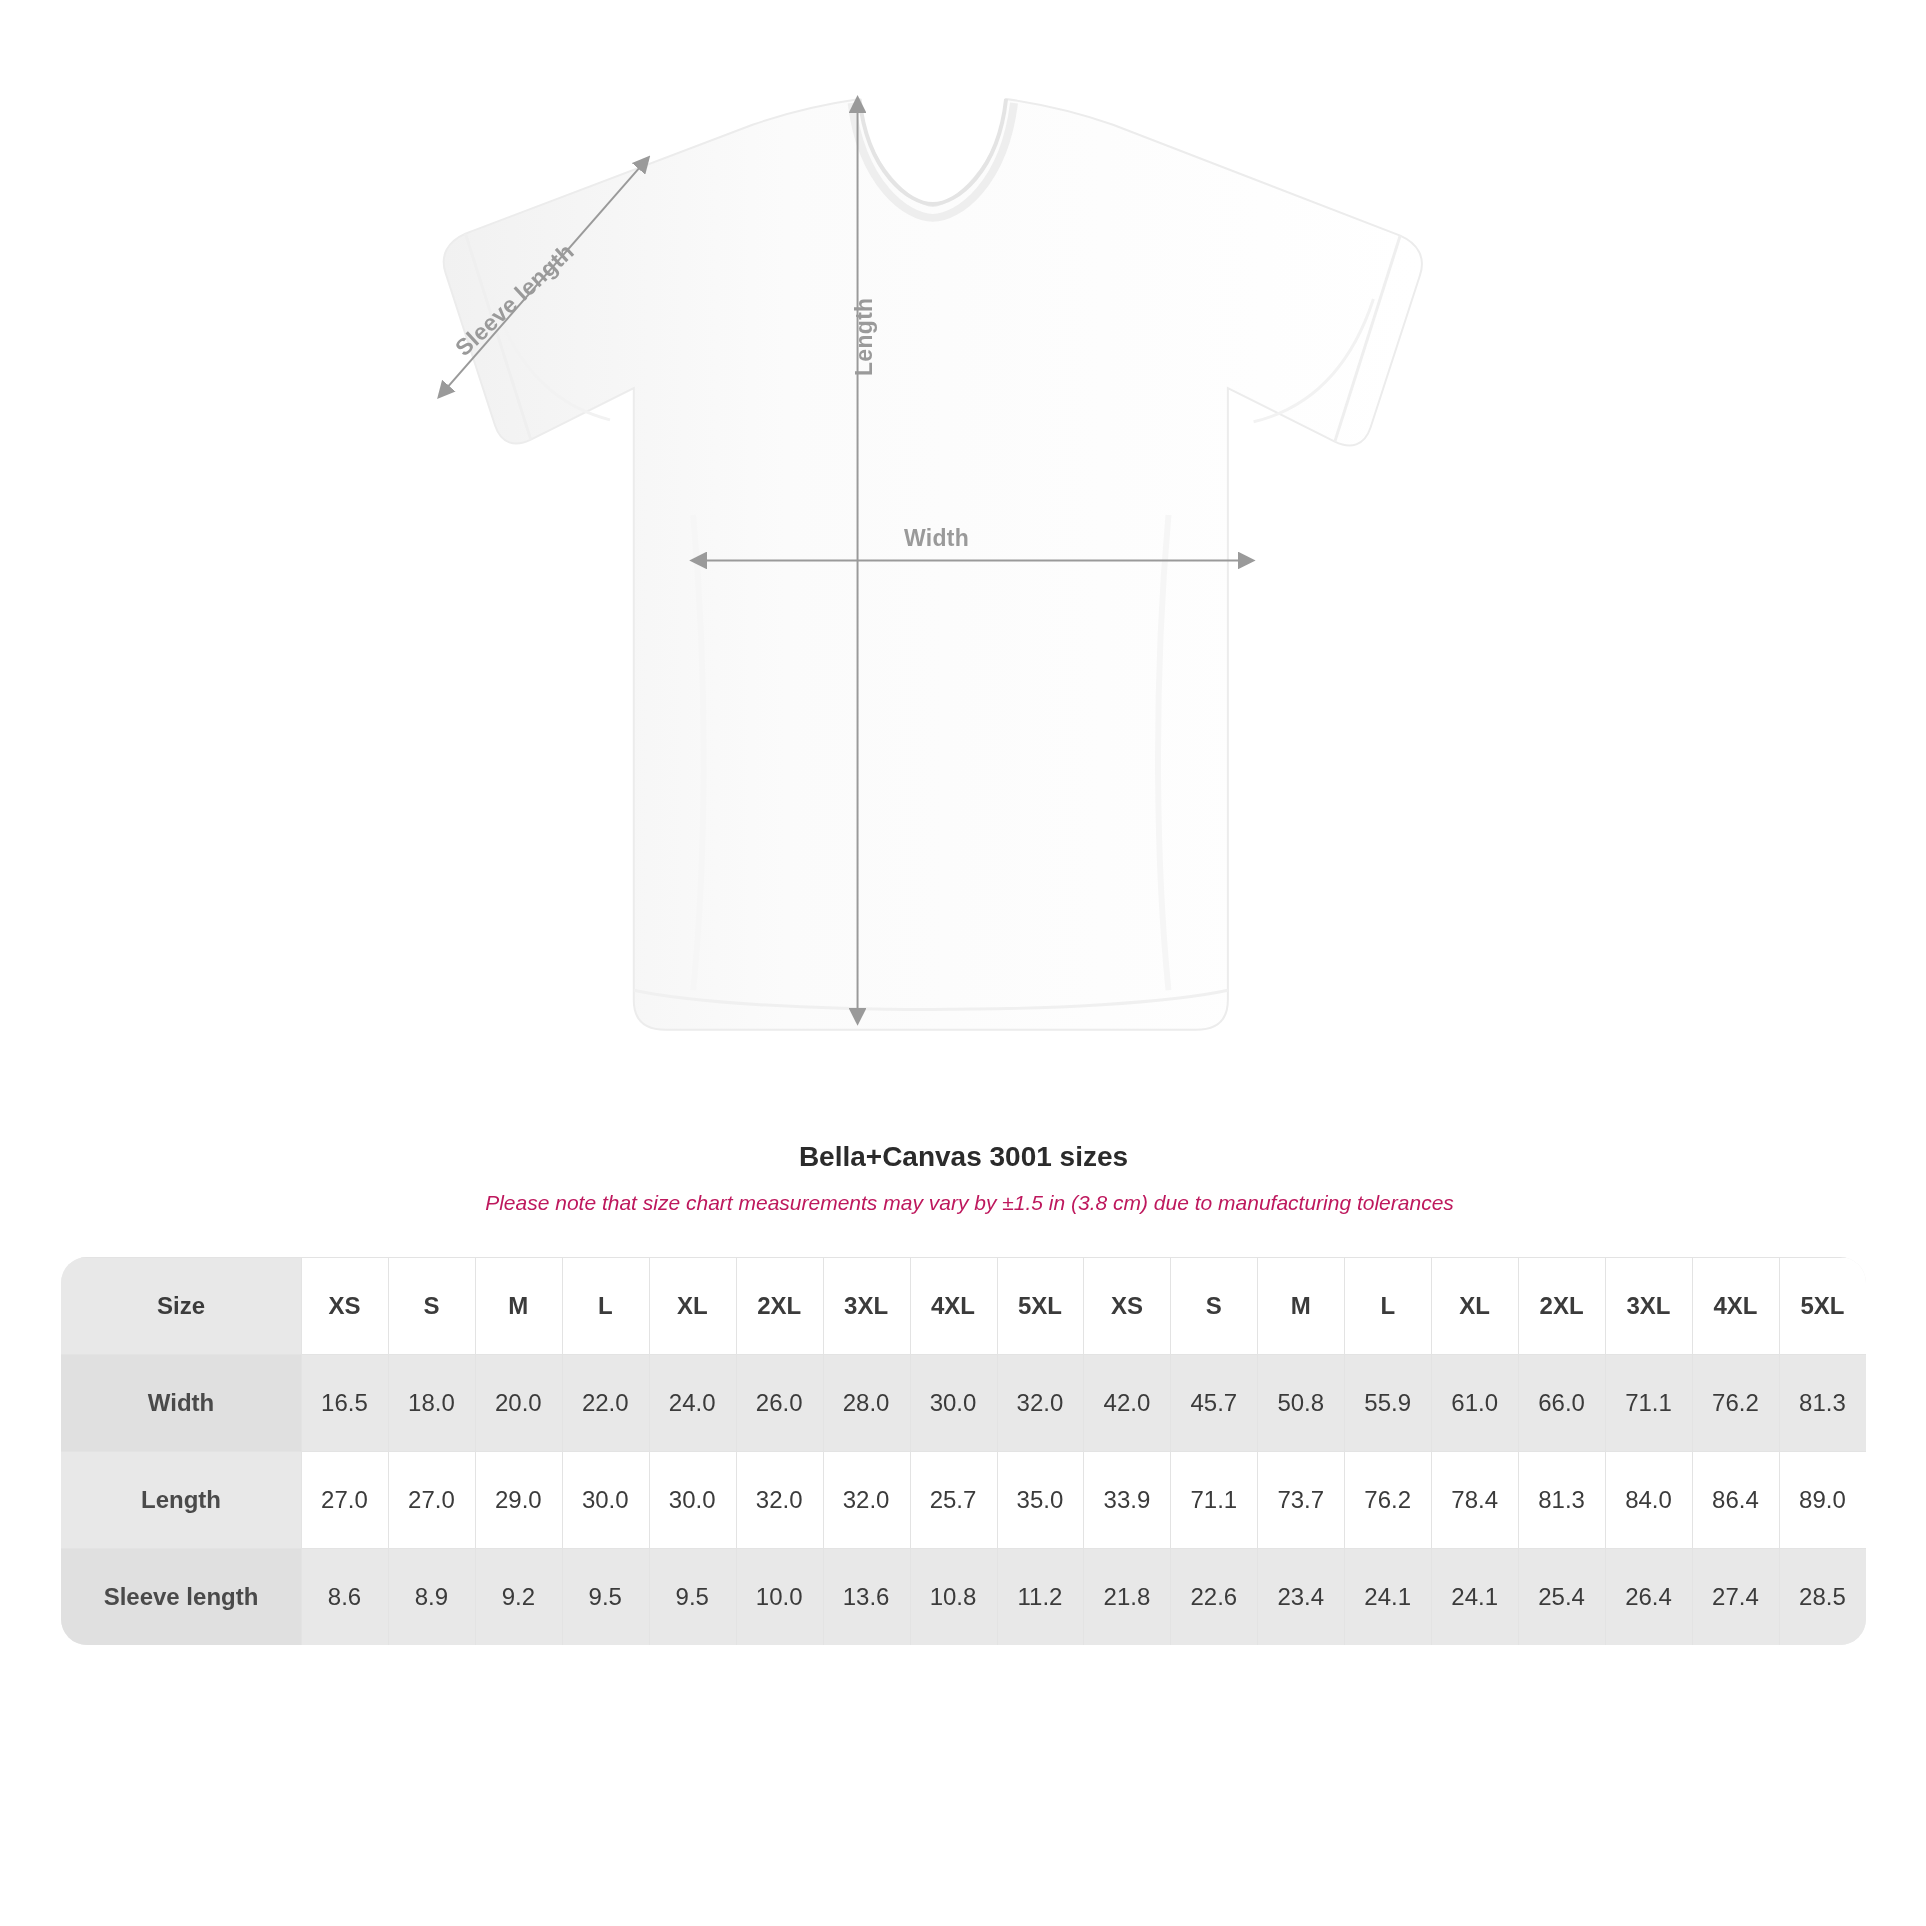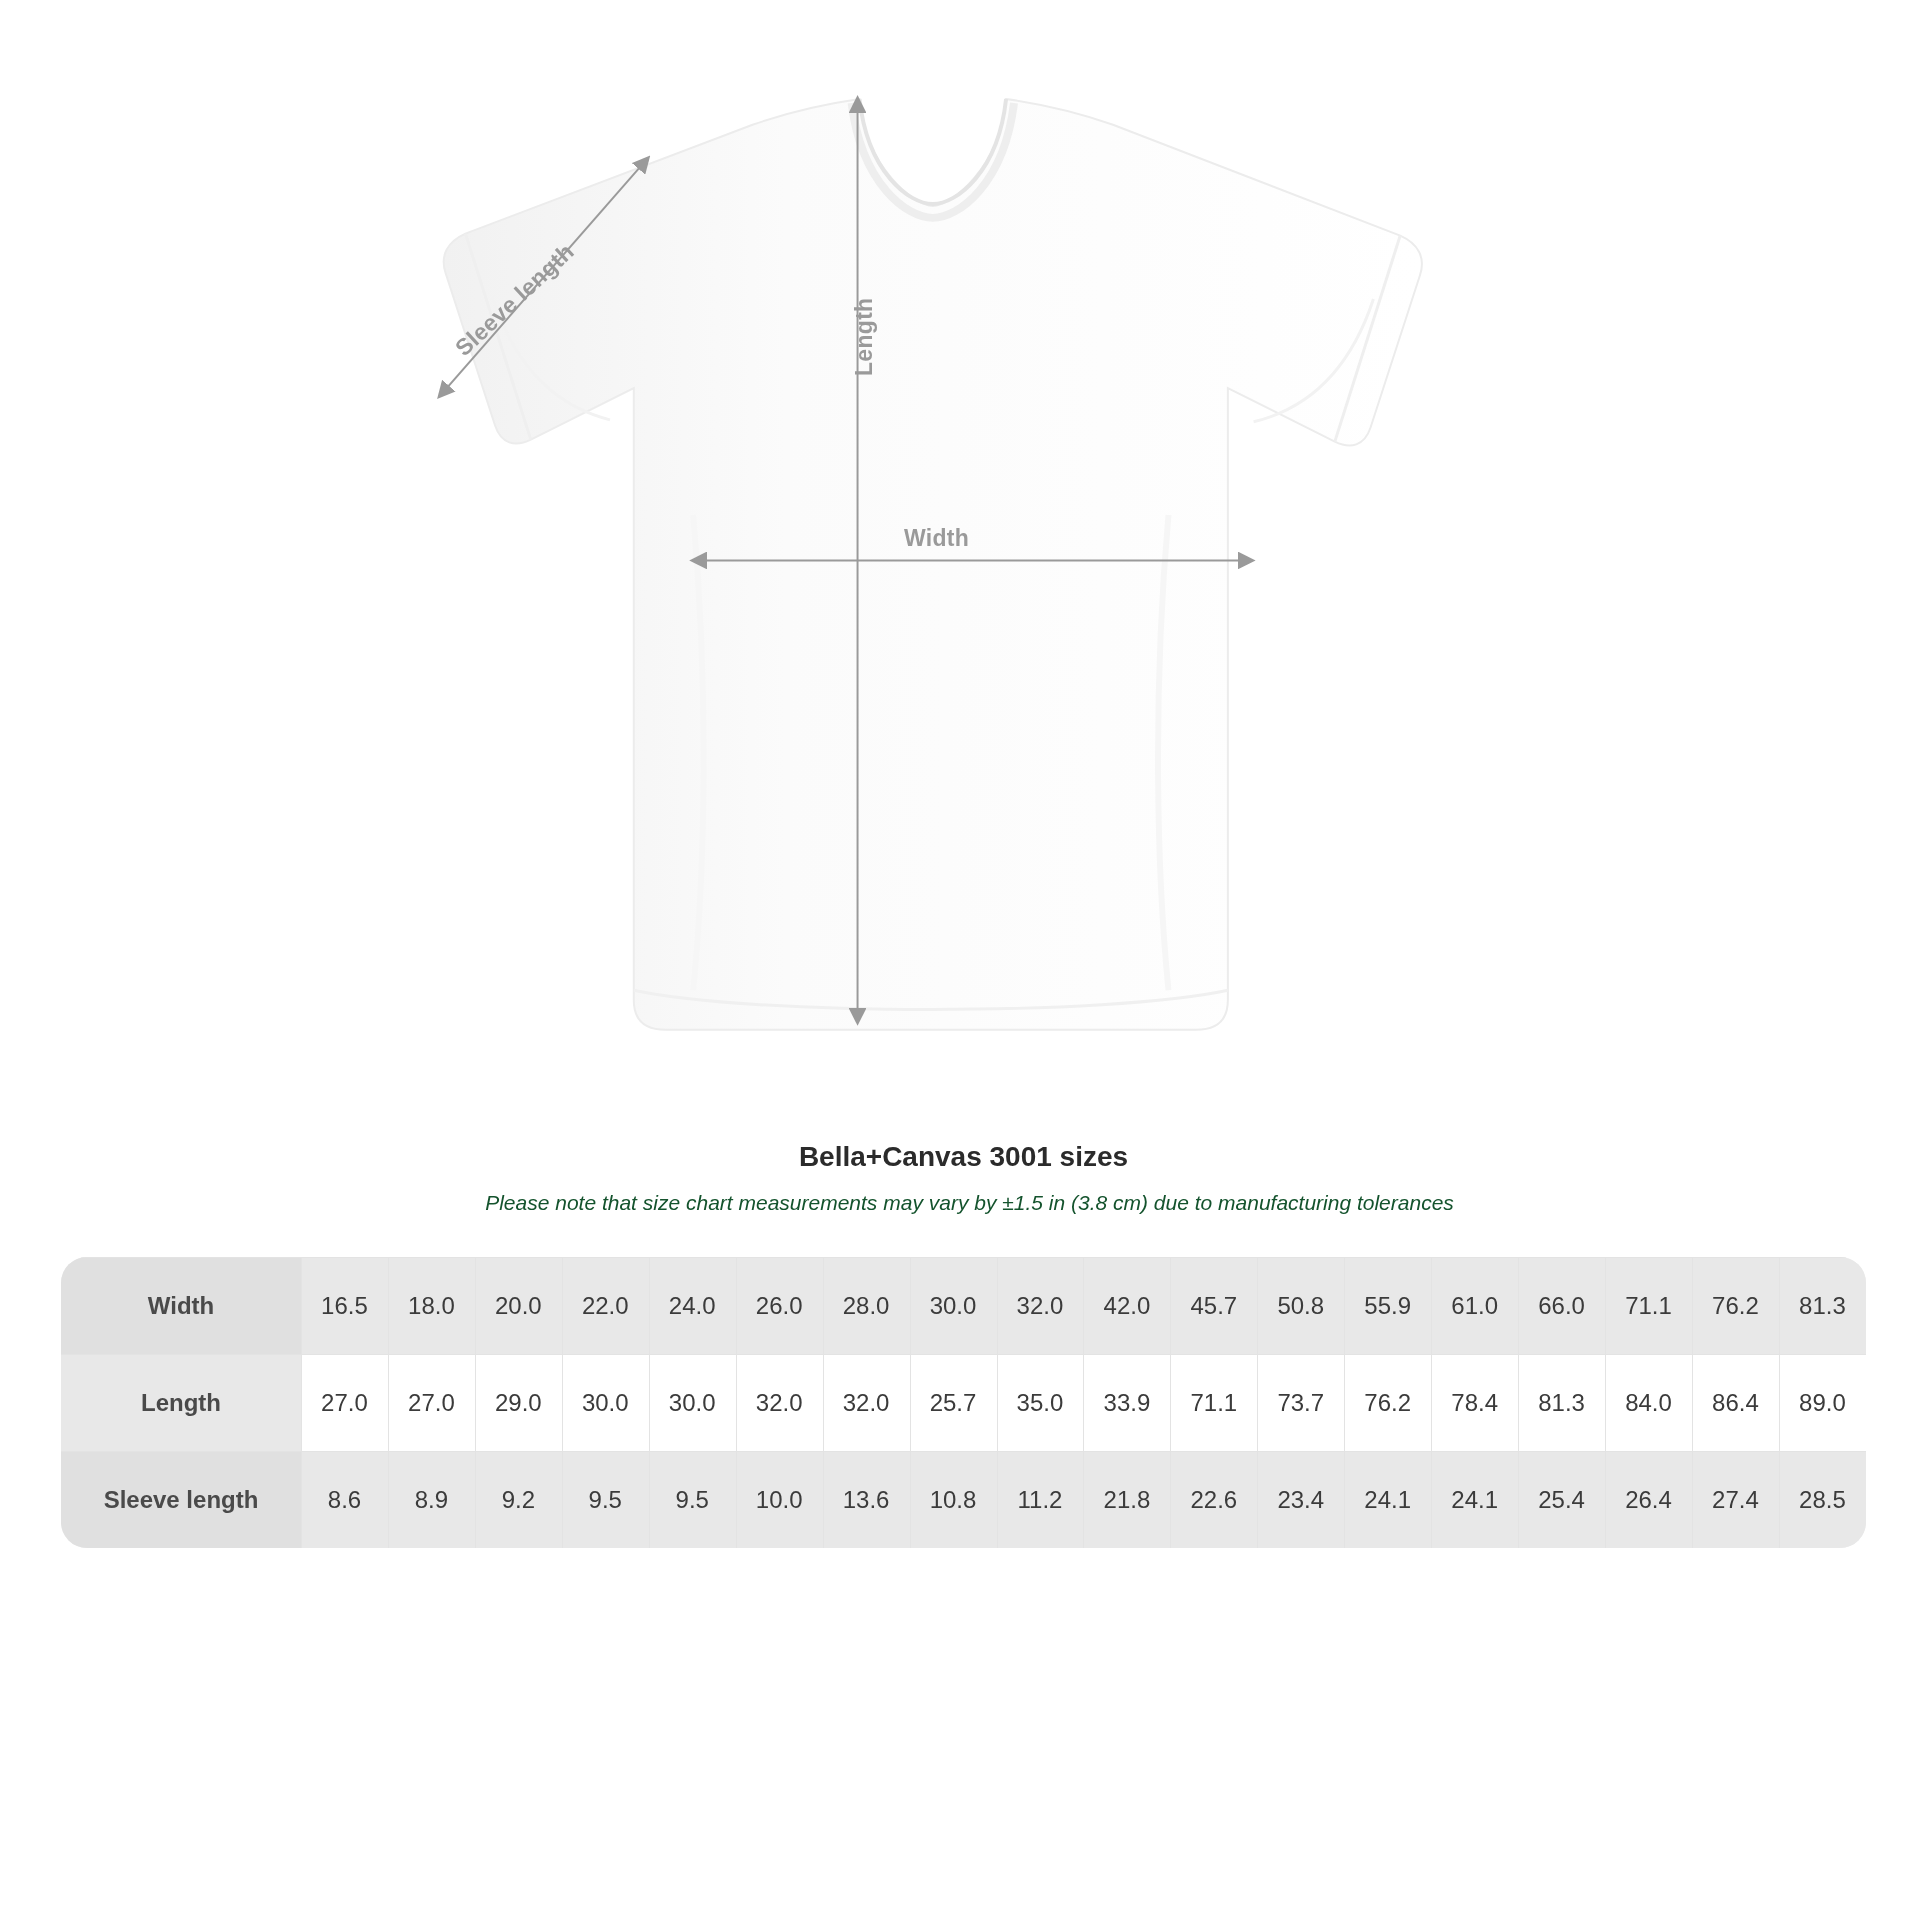--- a/index.html
+++ b/index.html
@@ -64,21 +64,21 @@
   }
   .chart-title {
     font-size: 28px;
     font-weight: bold;
     color: #2b2b2b;
     margin: 0;
   }
   .chart-note {
     font-size: 21px;
     font-style: italic;
-    color: #14532d;
+    color: #be185d;
     margin: 18px 0 0 0;
     padding-left: 12px;
   }
 
   
   .table-wrap {
     margin: 42px 61px 0 61px;
     border-radius: 26px;
     overflow: hidden;
     background: #eeeeee;
@@ -218,20 +218,41 @@
     <h1 class="chart-title">Bella+Canvas 3001 sizes</h1>
     <p class="chart-note">Please note that size chart measurements may vary by ±1.5 in (3.8 cm) due to manufacturing tolerances</p>
   </div>
 
   <div class="table-wrap">
     <table class="size-table">
       <colgroup>
         <col class="col-label">
       </colgroup>
       <thead>
+        <tr class="row-sizes">
+          <td class="col-label row-sep">Size</td>
+          <td class="cell-sep row-sep-both">XS</td>
+          <td class="cell-sep row-sep-both">S</td>
+          <td class="cell-sep row-sep-both">M</td>
+          <td class="cell-sep row-sep-both">L</td>
+          <td class="cell-sep row-sep-both">XL</td>
+          <td class="cell-sep row-sep-both">2XL</td>
+          <td class="cell-sep row-sep-both">3XL</td>
+          <td class="cell-sep row-sep-both">4XL</td>
+          <td class="cell-sep row-sep-both">5XL</td>
+          <td class="cell-sep row-sep-both">XS</td>
+          <td class="cell-sep row-sep-both">S</td>
+          <td class="cell-sep row-sep-both">M</td>
+          <td class="cell-sep row-sep-both">L</td>
+          <td class="cell-sep row-sep-both">XL</td>
+          <td class="cell-sep row-sep-both">2XL</td>
+          <td class="cell-sep row-sep-both">3XL</td>
+          <td class="cell-sep row-sep-both">4XL</td>
+          <td class="cell-sep row-sep-both">5XL</td>
+        </tr>
       </thead>
       <tbody>
         <tr class="row-data alt">
           <td class="col-label row-sep">Width</td>
           <td class="cell-sep row-sep-both">16.5</td>
           <td class="cell-sep row-sep-both">18.0</td>
           <td class="cell-sep row-sep-both">20.0</td>
           <td class="cell-sep row-sep-both">22.0</td>
           <td class="cell-sep row-sep-both">24.0</td>
           <td class="cell-sep row-sep-both">26.0</td>

